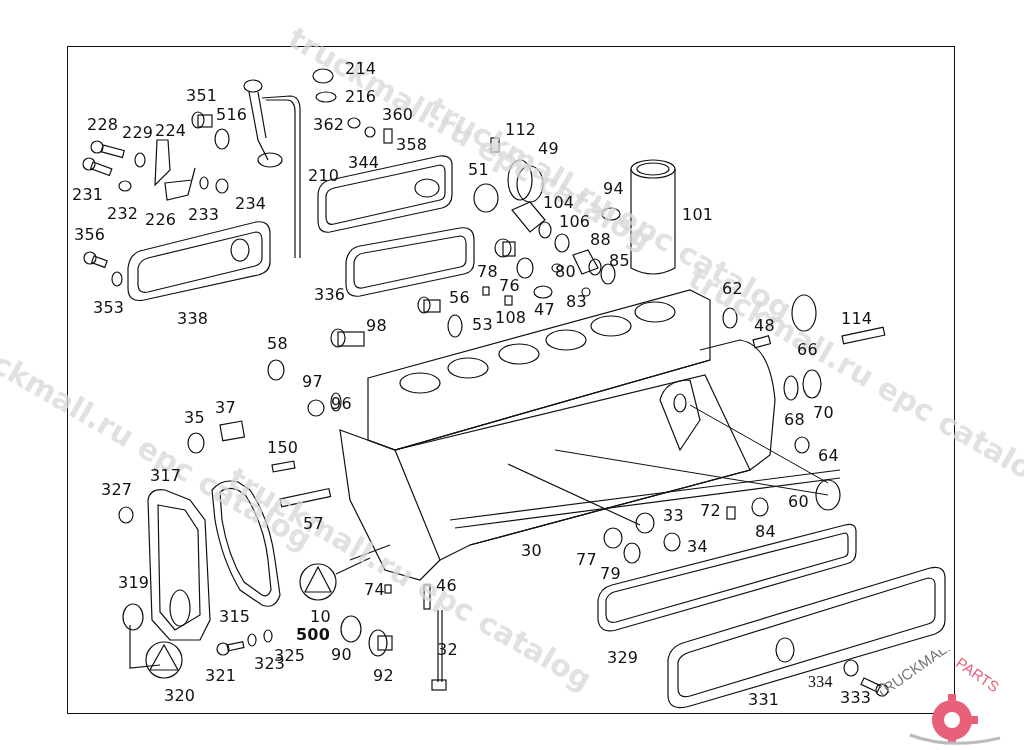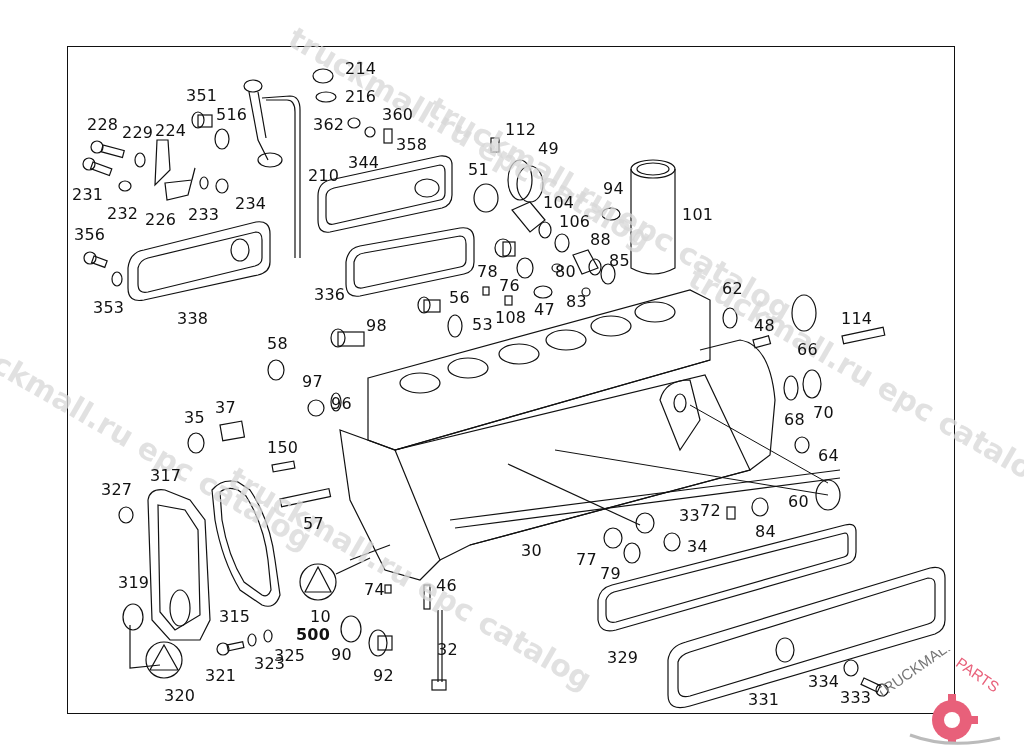--- a/index.html
+++ b/index.html
@@ -283,41 +283,41 @@
     <div class="lbl" style="left: 215px; top: 400px;">37</div>
     <div class="lbl" style="left: 784px; top: 412px;">68</div>
     <div class="lbl" style="left: 813px; top: 405px;">70</div>
     <div class="lbl" style="left: 267px; top: 440px;">150</div>
     <div class="lbl" style="left: 818px; top: 448px;">64</div>
     <div class="lbl" style="left: 150px; top: 468px;">317</div>
     <div class="lbl" style="left: 101px; top: 482px;">327</div>
     <div class="lbl" style="left: 788px; top: 494px;">60</div>
     <div class="lbl" style="left: 303px; top: 516px;">57</div>
     <div class="lbl" style="left: 700px; top: 503px;">72</div>
-    <div class="lbl" style="left: 663px; top: 508px; margin-left: 16px;">33</div>
+    <div class="lbl" style="left: 663px; top: 508px;">33</div>
     <div class="lbl" style="left: 755px; top: 524px;">84</div>
     <div class="lbl" style="left: 576px; top: 552px;">77</div>
     <div class="lbl" style="left: 687px; top: 539px;">34</div>
     <div class="lbl" style="left: 521px; top: 543px;">30</div>
     <div class="lbl" style="left: 600px; top: 566px;">79</div>
     <div class="lbl" style="left: 118px; top: 575px;">319</div>
     <div class="lbl" style="left: 364px; top: 582px;">74</div>
     <div class="lbl" style="left: 436px; top: 578px;">46</div>
     <div class="lbl" style="left: 219px; top: 609px;">315</div>
     <div class="lbl" style="left: 310px; top: 609px;">10</div>
     <div class="lbl bold" style="left: 296px; top: 627px;">500</div>
     <div class="lbl" style="left: 331px; top: 647px;">90</div>
     <div class="lbl" style="left: 413px; top: 642px; margin-left: 24px;">32</div>
     <div class="lbl" style="left: 607px; top: 650px;">329</div>
     <div class="lbl" style="left: 205px; top: 668px;">321</div>
     <div class="lbl" style="left: 254px; top: 656px;">323</div>
     <div class="lbl" style="left: 274px; top: 648px;">325</div>
     <div class="lbl" style="left: 373px; top: 668px;">92</div>
     <div class="lbl" style="left: 164px; top: 688px;">320</div>
-    <div class="lbl" style="left: 808px; top: 674px;">334</div>
+    <div class="lbl" style="left: 808px; top: 674px; font-family: Liberation Serif, serif;">334</div>
     <div class="lbl" style="left: 840px; top: 690px;">333</div>
     <div class="lbl" style="left: 748px; top: 692px;">331</div>
   </div>
 
 <svg id="logo" viewBox="0 0 144 100">
   <text x="10" y="40" fill="#777" font-size="15" font-family="Liberation Sans, sans-serif" transform="rotate(-35 20 60)">TRUCKMALL</text>
   <text x="70" y="20" fill="#e8607a" font-size="15" font-family="Liberation Sans, sans-serif" transform="rotate(35 80 25)">PARTS</text>
   <g fill="#e8607a">
     <circle cx="72" cy="70" r="20"></circle>
     <circle cx="72" cy="70" r="8" fill="#fff"></circle>

